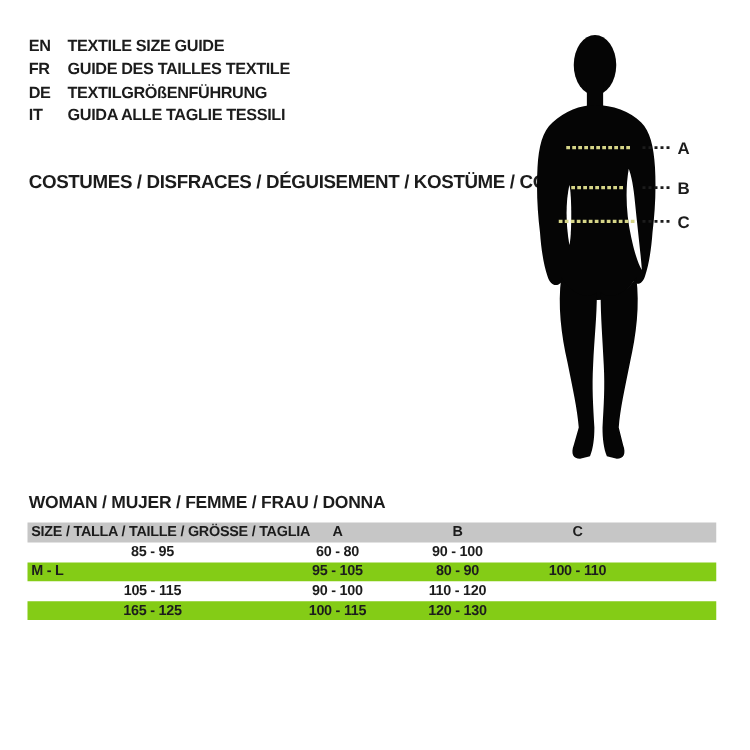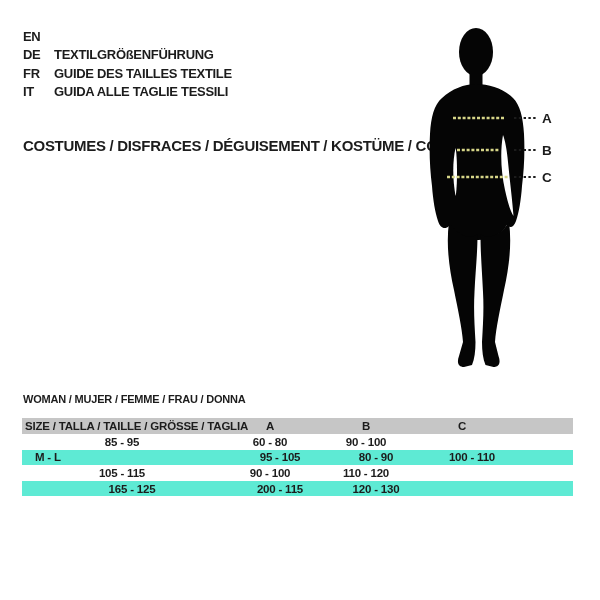--- a/index.html
+++ b/index.html
@@ -19,54 +19,55 @@
 
   
   .category-heading { position:absolute; left:23px; top:137px; font-size:15px;
     font-weight:800; letter-spacing:-0.3px; white-space:nowrap; }
 
   
   .figure-block { position:absolute; left:420px; top:22px; width:170px; height:352px; }
   .figure-block svg { display:block; }
 
   
-  .group-title { position:absolute; left:23px; top:393px; font-size:11px;
+  .group-title { position:absolute; left:23px; top:393px; font-size:14px;
     font-weight:700; letter-spacing:-0.2px; white-space:nowrap; }
 
   
   .size-table { position:absolute; left:22px; top:418px; width:551px;
     font-size:11.5px; font-weight:700; letter-spacing:-0.2px; }
   .t-row { display:grid; grid-template-columns:200px 96px 96px 96px 1fr;
     height:15.6px; align-items:center; }
   .t-row.head { background:#c6c6c6; height:16px; }
-  .t-row.alt { background:#5eead4;padding-left:10px; }
+  .t-row.alt { background:#84cc16; }
   .t-cell-label { padding-left:3px; text-align:left; white-space:nowrap; }
   .t-cell { text-align:center; white-space:nowrap; }
 
   
   .notes { position:absolute; left:23px; top:519px; font-size:12px;
     font-weight:700; line-height:19.2px; letter-spacing:-0.2px; }
   .note-line { white-space:nowrap; }
 </style>
 </head>
 <body>
 
 <div class="page">
 
   <div class="lang-list">
     <div class="lang-row">
       <span class="lang-code">EN</span>
+      <span class="lang-label">TEXTILE SIZE GUIDE</span>
+    </div>
+    <div class="lang-row">
+      <span class="lang-code">FR</span>
+      <span class="lang-label">GUIDE DES TAILLES TEXTILE</span>
     </div>
     <div class="lang-row">
       <span class="lang-code">DE</span>
       <span class="lang-label">TEXTILGRÖßENFÜHRUNG</span>
-    </div>
-    <div class="lang-row">
-      <span class="lang-code">FR</span>
-      <span class="lang-label">GUIDE DES TAILLES TEXTILE</span>
     </div>
     <div class="lang-row">
       <span class="lang-code">IT</span>
       <span class="lang-label">GUIDA ALLE TAGLIE TESSILI</span>
     </div>
   </div>
 
   <div class="category-heading">COSTUMES / DISFRACES / DÉGUISEMENT / KOSTÜME / COSTUMI</div>
 
   <div class="figure-block">
@@ -170,20 +171,20 @@
       <div class="t-cell"></div>
     </div>
     <div class="t-row">
       <div class="t-cell">105 - 115</div>
       <div class="t-cell">90 - 100</div>
       <div class="t-cell">110 - 120</div>
       <div class="t-cell"></div>
     </div>
     <div class="t-row alt">
       <div class="t-cell">165 - 125</div>
-      <div class="t-cell">200 - 115</div>
+      <div class="t-cell">100 - 115</div>
       <div class="t-cell">120 - 130</div>
       <div class="t-cell"></div>
     </div>
   </div>
 
 
 </div>
 
 </body></html>

